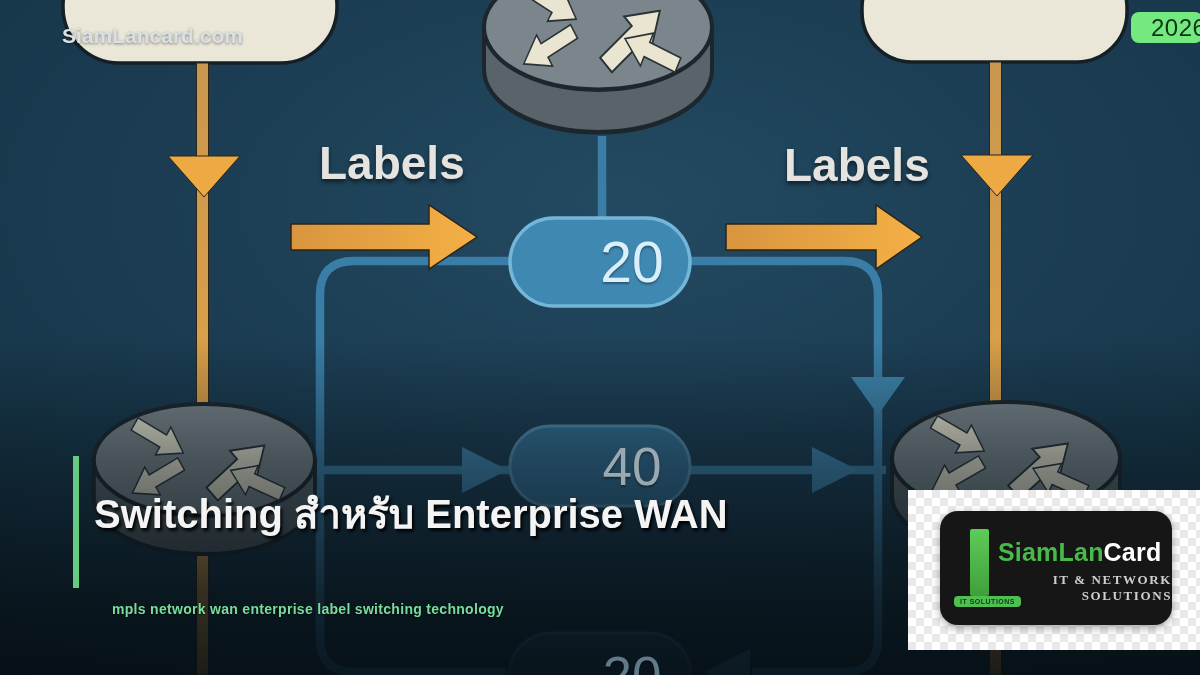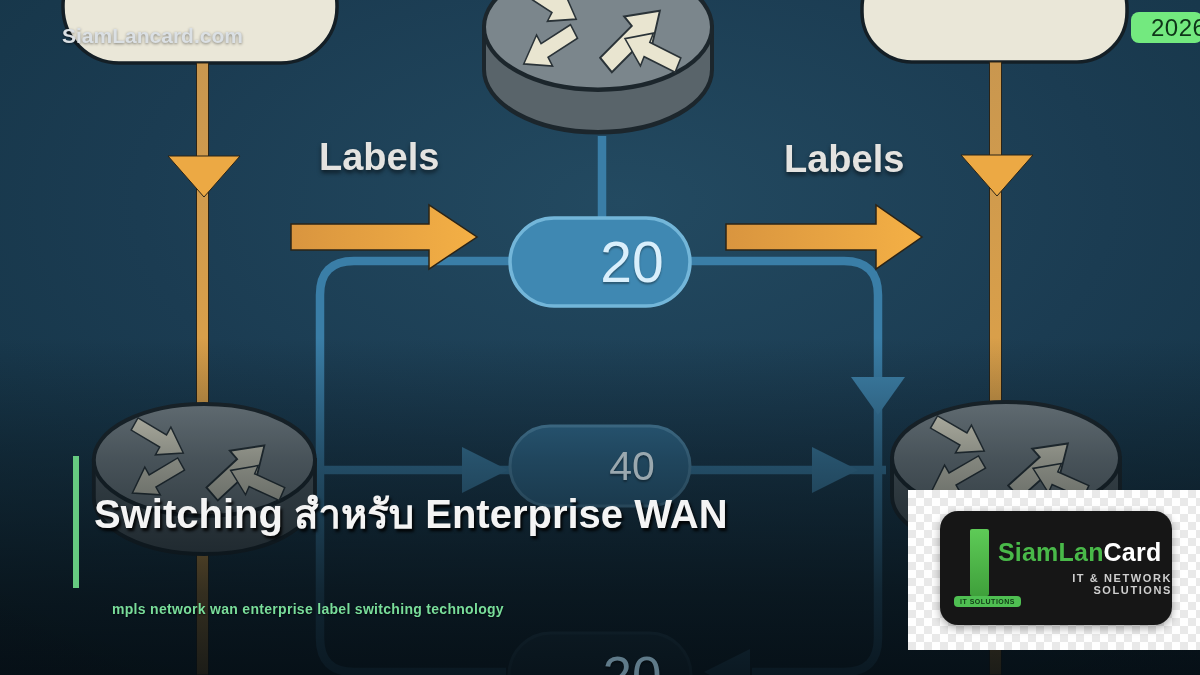--- a/index.html
+++ b/index.html
@@ -15,42 +15,42 @@
     background:
       radial-gradient(130% 130% at 50% 32%, rgba(0,0,0,0) 55%, rgba(0,0,0,.28) 100%),
       linear-gradient(180deg, rgba(10,22,30,0) 0%, rgba(10,22,30,0) 50%, rgba(9,20,27,.45) 68%, rgba(7,16,22,.8) 88%, rgba(5,13,19,.9) 100%);
   }
   .abs { position:absolute;margin-left:32px; }
   .watermark { left:30px; top:24px; font-size:21px; font-weight:700; color:#dbe0e4; text-shadow:0 1px 3px rgba(0,0,0,.45); }
   .badge-year {
     left:1099px; top:12px; width:72px; height:31px; background:#73e97f; border-radius:8px;
     color:#0e3418; font-size:24px; font-weight:400; line-height:31px; text-align:center; letter-spacing:.5px;padding-left:20px;
   }
-  .diagram-label { font-size:38px; font-weight:700; color:#e4e3e0; text-shadow:0 3px 4px rgba(0,0,0,.55); }
+  .diagram-label { font-size:46px; font-weight:700; color:#e4e3e0; text-shadow:0 3px 4px rgba(0,0,0,.55); }
   .label-left  { left:287px; top:136px; }
   .label-right { left:752px; top:138px; }
   .pill-num { display:flex; align-items:center; justify-content:center; font-weight:400; text-shadow:0 2px 2px rgba(0,0,0,.35); }
   .pill-num.top    { left:510px; top:218px; width:180px; height:88px; font-size:57px; color:#d9effc; }
-  .pill-num.mid    { left:510px; top:426px; width:180px; height:80px; font-size:41px; color:#9aa8af; }
+  .pill-num.mid    { left:510px; top:426px; width:180px; height:80px; font-size:53px; color:#9aa8af; }
   .pill-num.bottom { left:509px; top:633px; width:182px; height:84px; font-size:53px; color:#5f7a89; }
   .accent-bar { left:41px; top:456px; width:6px; height:132px; background:#66ca80; }
   .title { left:62px; top:487px; font-size:40px; line-height:54px; font-weight:700; color:#f4f4f4; text-shadow:2px 3px 3px rgba(0,0,0,.9); white-space:nowrap; }
   .subtitle { left:80px; top:601px; font-size:14px; font-weight:600; color:#79dd9a; letter-spacing:.3px; text-shadow:0 1px 2px rgba(0,0,0,.6); }
   .logo-panel {
     left:876px; top:490px; width:292px; height:160px; background-color:#ffffff;
     background-image:
       linear-gradient(45deg,#e9e9e9 25%,transparent 25%,transparent 75%,#e9e9e9 75%),
       linear-gradient(45deg,#e9e9e9 25%,transparent 25%,transparent 75%,#e9e9e9 75%);
     background-size:16px 16px; background-position:0 0,8px 8px;
   }
   .logo-card { position:absolute; left:32px; top:21px; width:232px; height:114px; background:#161616; border-radius:18px; box-shadow:0 3px 8px rgba(0,0,0,.35);text-align:right; }
   .logo-bar { position:absolute; left:30px; top:18px; width:19px; height:67px; border-radius:2px; background:linear-gradient(180deg,#5ecb57,#3fa03b); }
   .brand { position:absolute; left:58px; top:27px; font-size:25px; font-weight:700; letter-spacing:.2px; }
   .brand .g { color:#49b949; } .brand .w { color:#ffffff; }
-  .tagline { position:absolute; left:59px; top:61px; font-size:11px; font-weight:600; color:#cfcfcf; letter-spacing:1.6px; }
+  .tagline { position:absolute; left:59px; top:61px; font-size:13px; font-weight:600; color:#cfcfcf; letter-spacing:1.6px;font-family:Liberation Serif, serif; }
   .mini-badge { position:absolute; left:14px; top:85px; background:#4fbf52; border-radius:4px; padding:2px 6px; font-size:7px; font-weight:700; color:#113a16; letter-spacing:.5px; }
 </style>
 </head>
 <body>
 
 <div class="stage">
 
   <svg width="1200" height="675" viewBox="0 0 1200 675">
     <defs>
       <linearGradient id="ogv" x1="0" y1="0" x2="0" y2="1">

